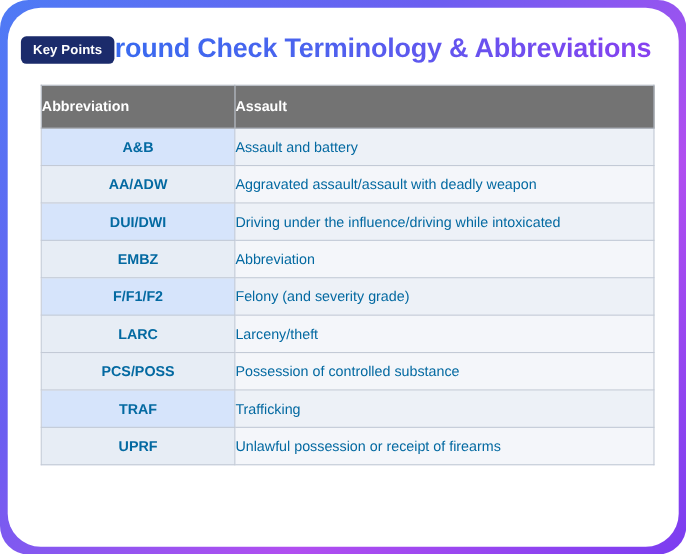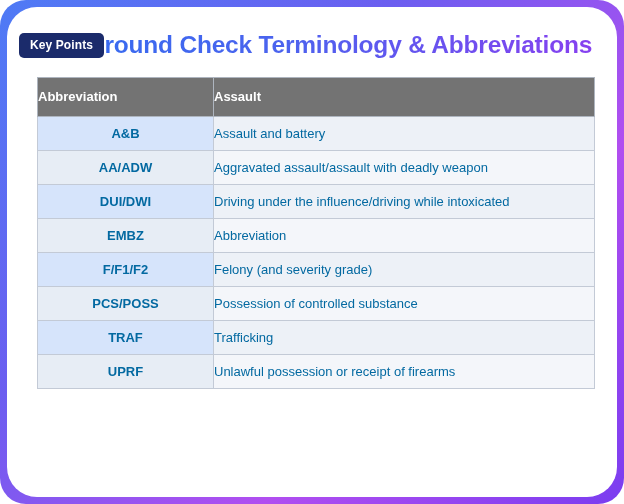--- a/index.html
+++ b/index.html
@@ -144,20 +144,24 @@
           </tr>
           <tr class="alt">
             <td class="abbr">EMBZ</td>
             <td class="mean">Abbreviation</td>
           </tr>
           <tr>
             <td class="abbr">F/F1/F2</td>
             <td class="mean">Felony (and severity grade)</td>
           </tr>
           <tr class="alt">
+            <td class="abbr">LARC</td>
+            <td class="mean">Larceny/theft</td>
+          </tr>
+          <tr class="alt">
             <td class="abbr">PCS/POSS</td>
             <td class="mean">Possession of controlled substance</td>
           </tr>
           <tr>
             <td class="abbr">TRAF</td>
             <td class="mean">Trafficking</td>
           </tr>
           <tr class="alt">
             <td class="abbr">UPRF</td>
             <td class="mean">Unlawful possession or receipt of firearms</td>

